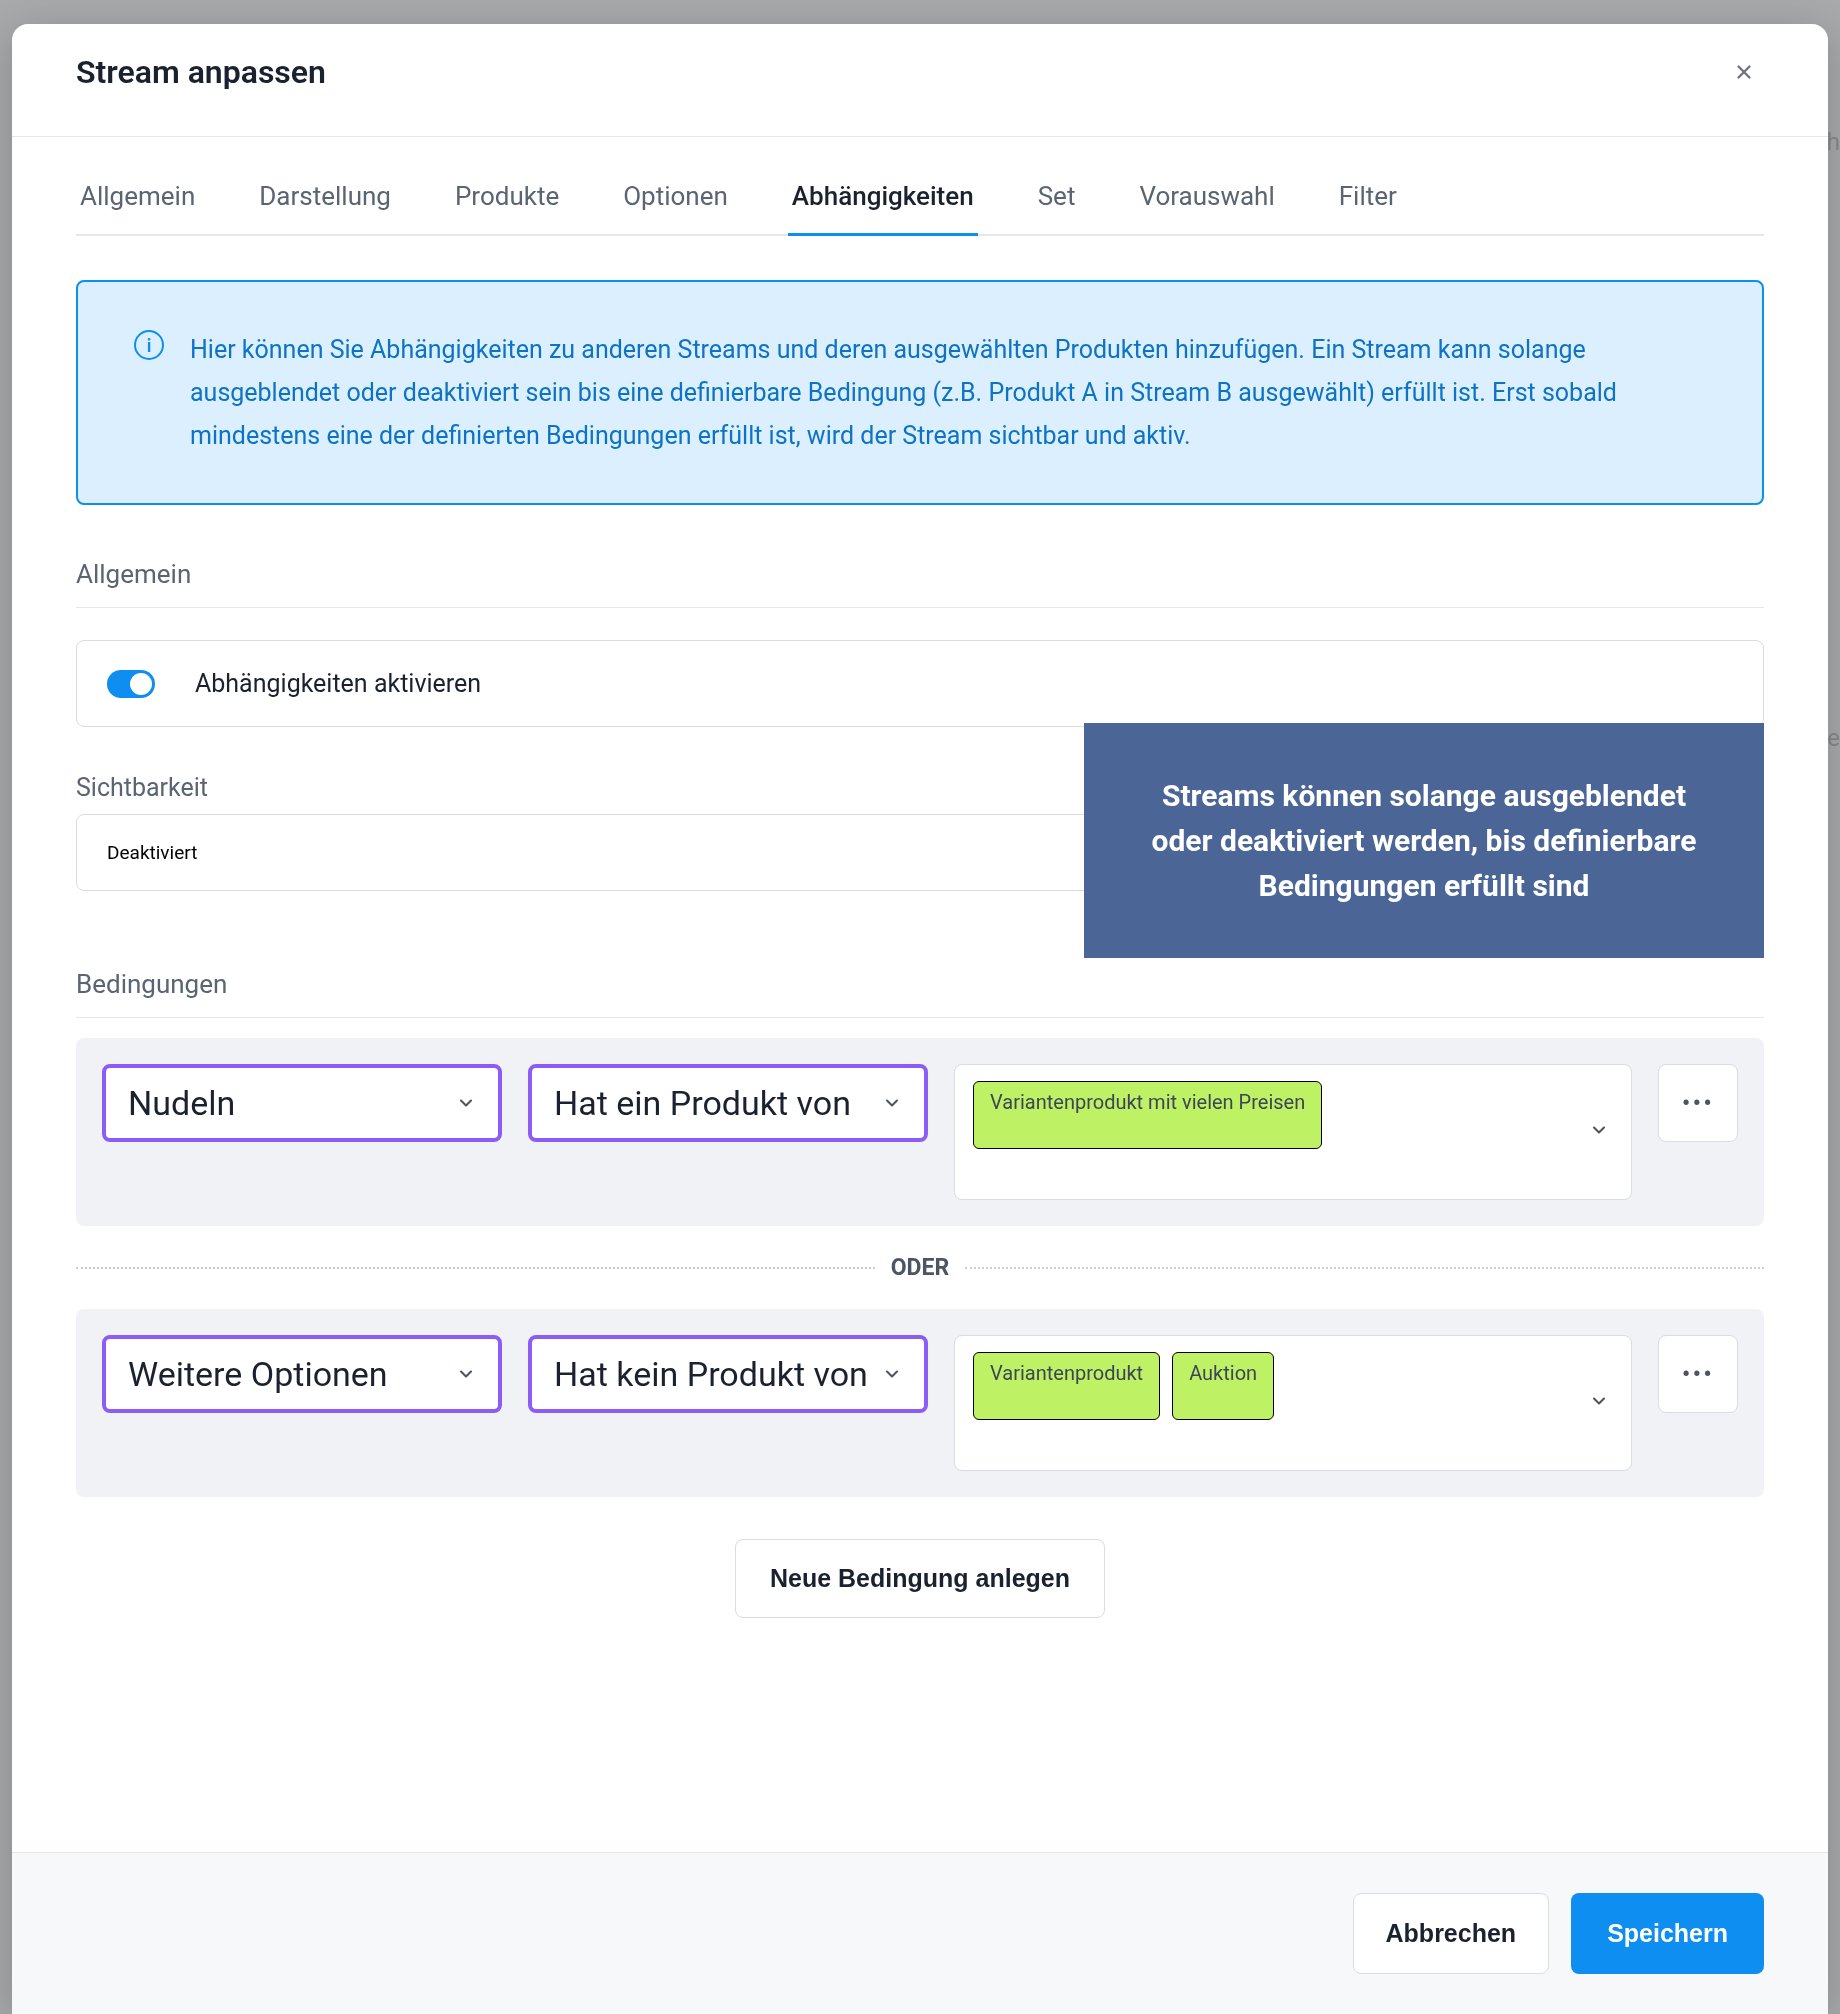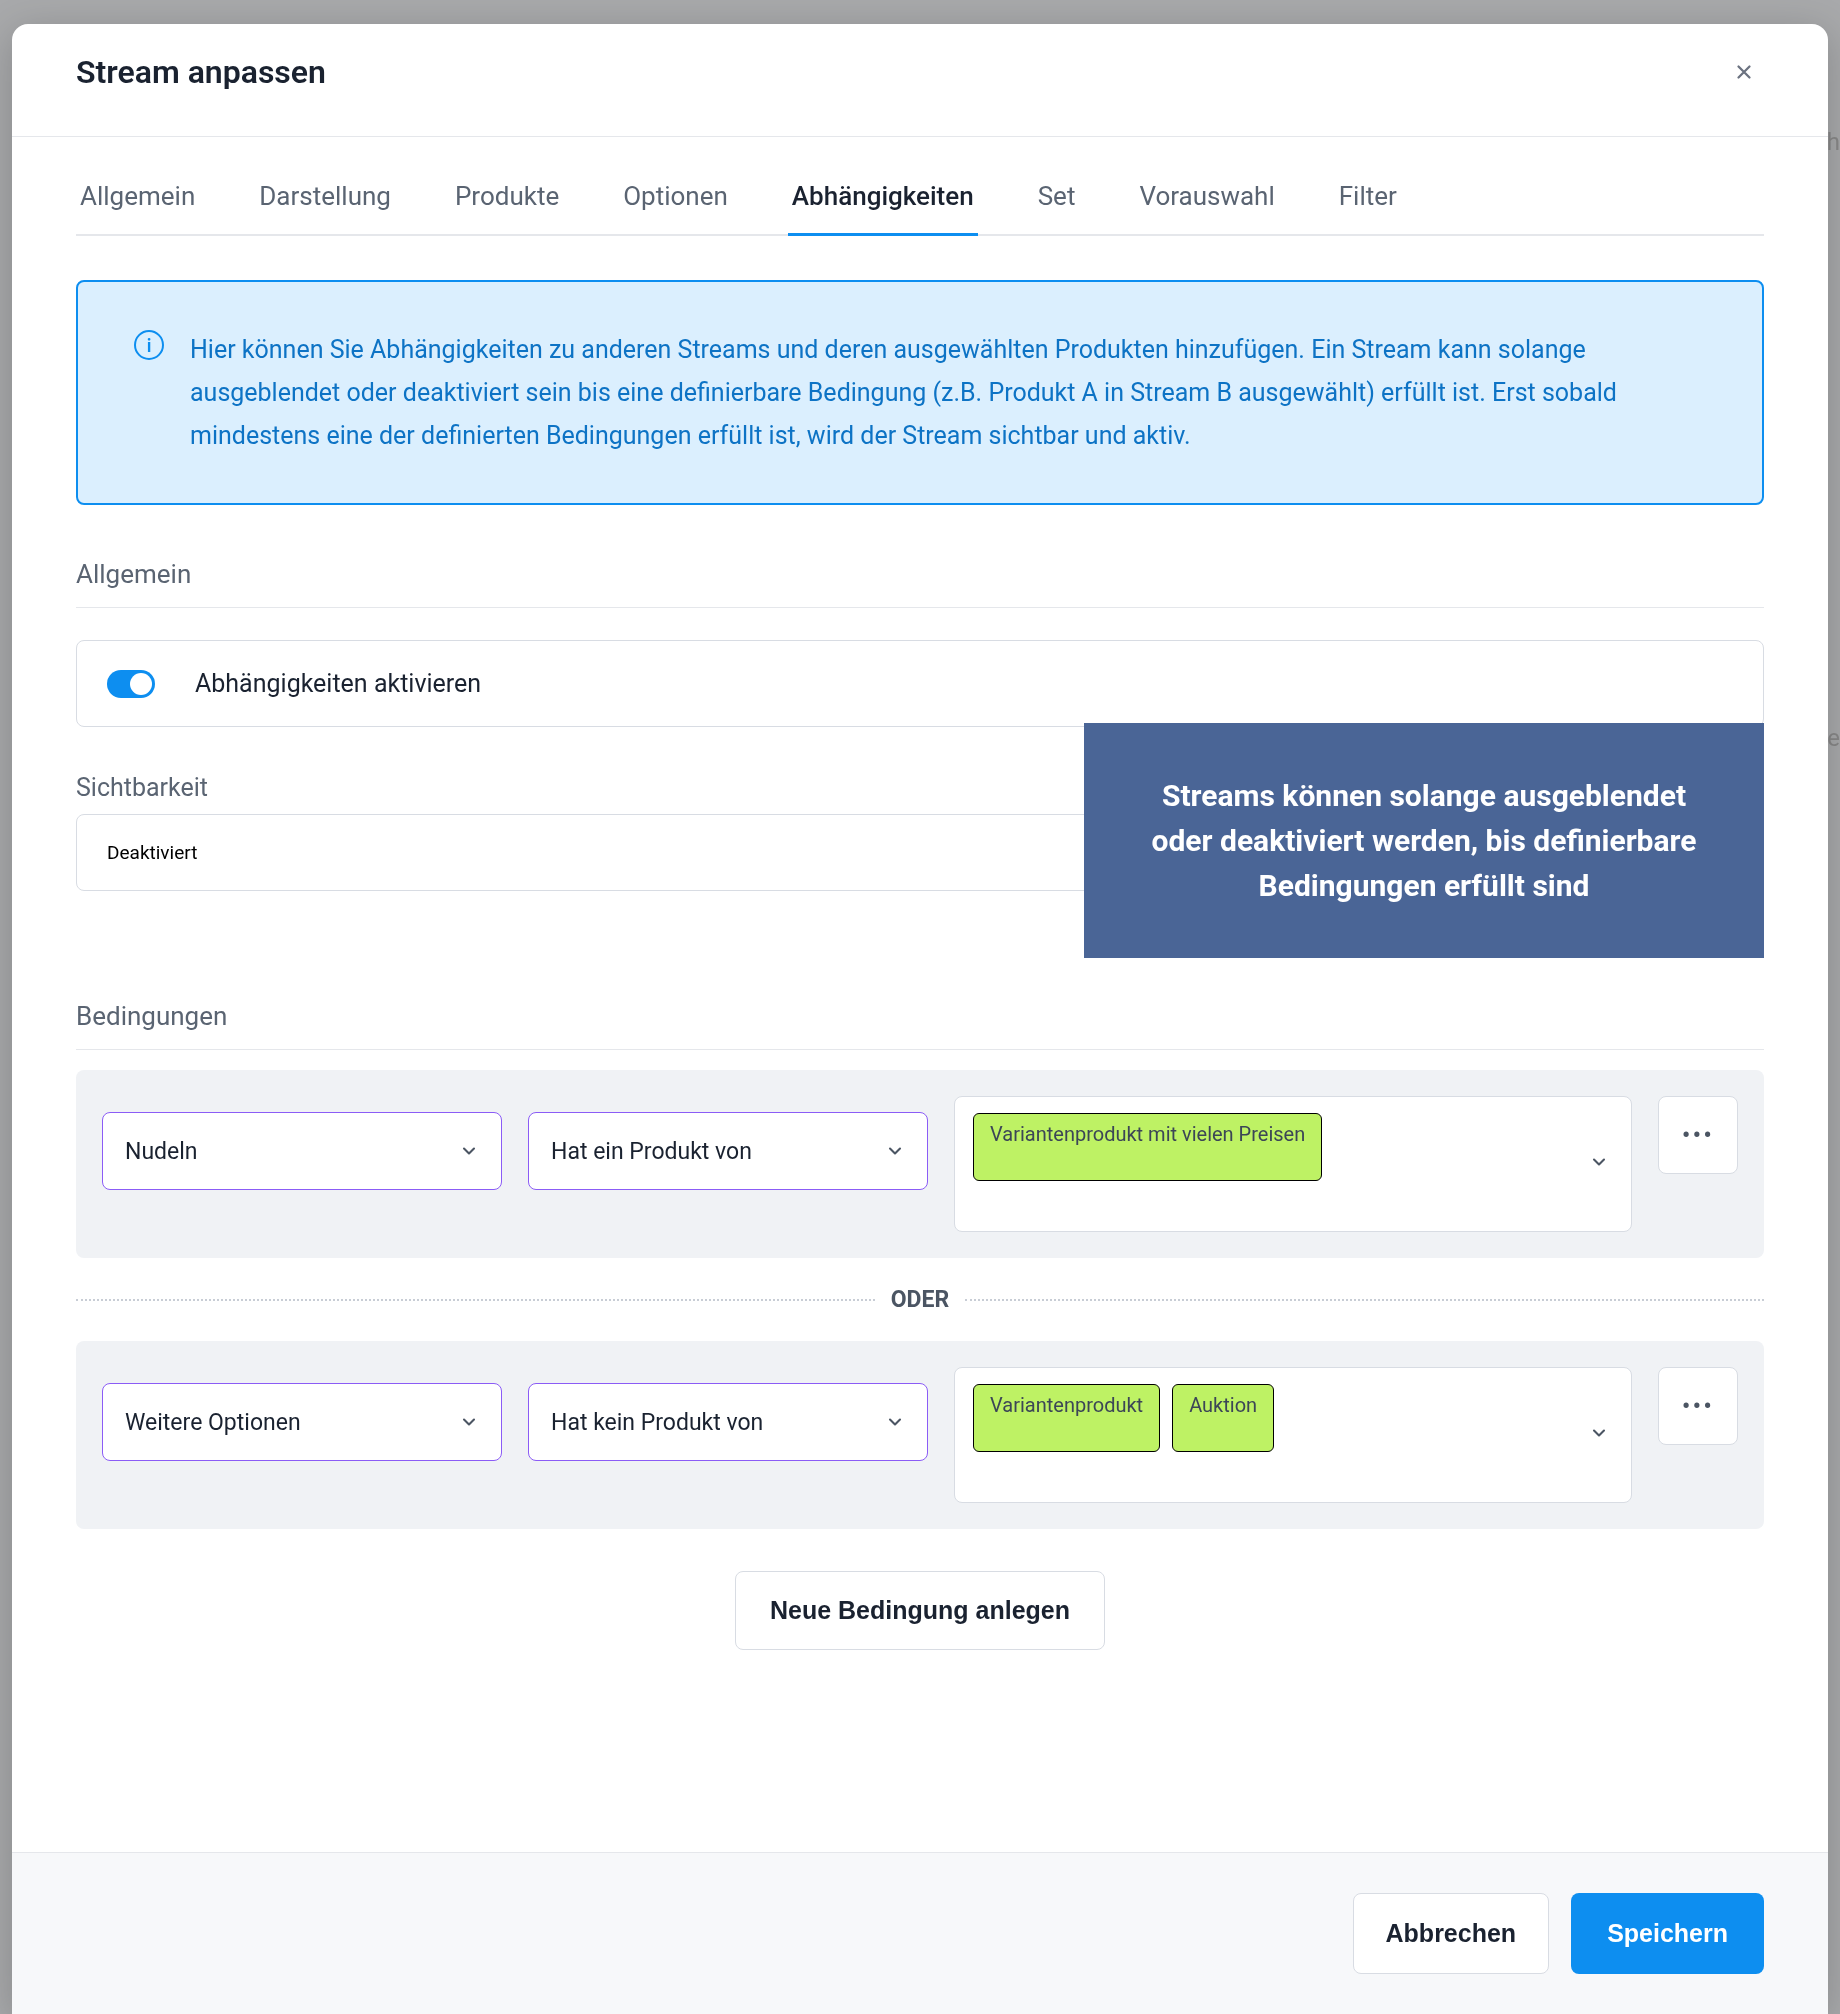--- a/index.html
+++ b/index.html
@@ -182,31 +182,30 @@
   .condition-card {
     background: #f0f2f5;
     border-radius: 8px;
     padding: 26px;
     display: flex;
     gap: 26px;
     align-items: flex-start;
   }
   .cond-select {
     background: #fff;
-    border: 1px solid #8b5cf6;
+    border: 4px solid #8b5cf6;
     border-radius: 8px;
     padding: 24px 22px;
     display: flex;
     align-items: center;
     justify-content: space-between;
-    font-size: 23px;
+    font-size: 34px;
     color: #1a2230;
     cursor: pointer;
     height: 78px;
-    margin-top: 16px;
   }
   .cond-col1 { width: 400px; flex-shrink: 0; }
   .cond-col2 { width: 400px; flex-shrink: 0; }
   .cond-col3 { flex: 1; }
   .multi-select {
     background: #fff;
     border: 1px solid #d8dce3;
     border-radius: 8px;
     padding: 16px 18px 50px 18px;
     display: flex;
@@ -370,21 +369,21 @@
       <div class="field-label">Sichtbarkeit</div>
       <div class="help-badge">?</div>
     </div>
     <div class="select-box">
       <span>Deaktiviert</span>
       <svg class="chevron" viewBox="0 0 24 24" fill="none" stroke="currentColor" stroke-width="2.5" stroke-linecap="round" stroke-linejoin="round">
           <path d="m6 9 6 6 6-6"></path>
         </svg>
     </div>
 
-    <div class="section-title" style="margin-top:110px">Bedingungen</div>
+    <div class="section-title" style="margin-top:78px">Bedingungen</div>
 
     <div class="conditions-wrap">
 
       <div class="condition-card">
         <div class="cond-select cond-col1">
           <span>Nudeln</span>
           <svg class="chevron" viewBox="0 0 24 24" fill="none" stroke="currentColor" stroke-width="2.5" stroke-linecap="round" stroke-linejoin="round">
               <path d="m6 9 6 6 6-6"></path>
             </svg>
         </div>

